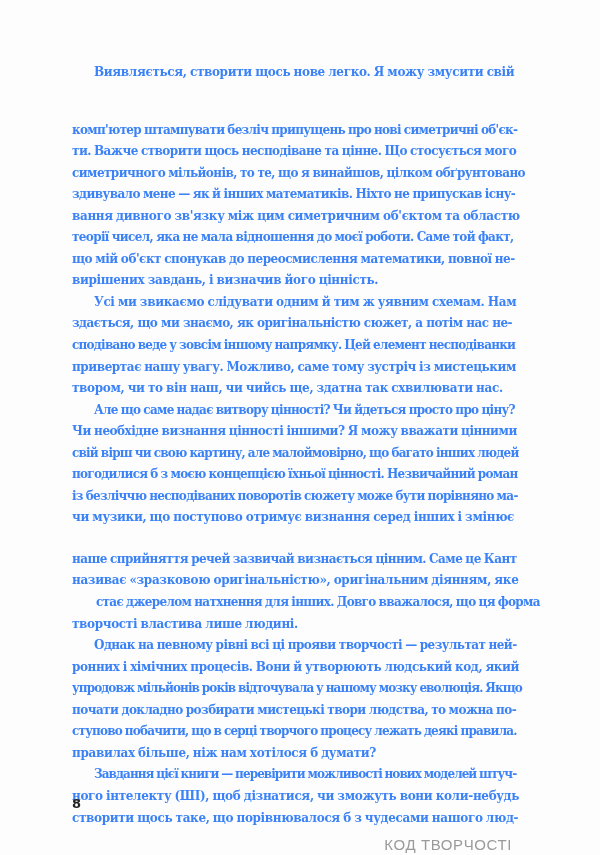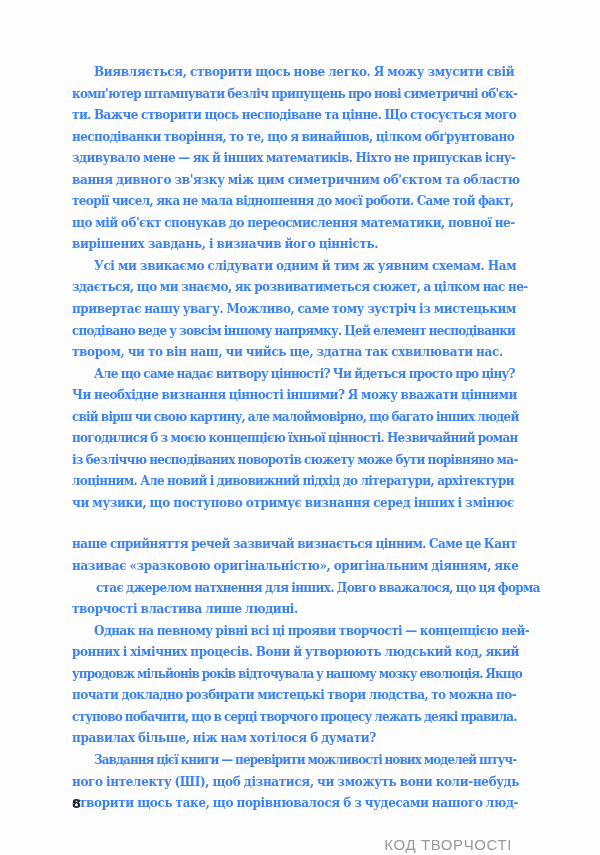--- a/index.html
+++ b/index.html
@@ -72,51 +72,50 @@
       margin-top: 39px;
     }
   </style>
 </head>
 <body>
 
 <div class="page">
   <div class="text-block" id="text-block">
       <div class="paragraph">
         <span class="line indent">Виявляється, створити щось нове легко. Я можу змусити свій</span>
-        <span class="line" style="letter-spacing: -0.703223px;">комп'ютер штампувати безліч припущень про нові симетричні об'єк-</span>
+        <span class="line" style="letter-spacing: -0.703223px; margin-top: 36px;">комп'ютер штампувати безліч припущень про нові симетричні об'єк-</span>
         <span class="line" style="letter-spacing: -0.543311px;">ти. Важче створити щось несподіване та цінне. Що стосується мого</span>
-        <span class="line" style="letter-spacing: -0.567725px;">несподіванки творіння, то те, що я винайшов, цілком обґрунтовано</span>
+        <span class="line" style="letter-spacing: -0.567725px;">симетричного мільйонів, то те, що я винайшов, цілком обґрунтовано</span>
         <span class="line" style="letter-spacing: -0.589663px;">здивувало мене — як й інших математиків. Ніхто не припускав існу-</span>
         <span class="line">вання дивного зв'язку між цим симетричним об'єктом та областю</span>
         <span class="line" style="letter-spacing: -0.646735px;">теорії чисел, яка не мала відношення до моєї роботи. Саме той факт,</span>
         <span class="line" style="letter-spacing: -0.481101px;">що мій об'єкт спонукав до переосмислення математики, повної не-</span>
         <span class="line last">вирішених завдань, і визначив його цінність.</span>
       </div>
       <div class="paragraph">
         <span class="line indent">Усі ми звикаємо слідувати одним й тим ж уявним схемам. Нам</span>
-        <span class="line" style="letter-spacing: -0.549038px;">здається, що ми знаємо, як розвиватиметься сюжет, а цілком нас не-</span>
+        <span class="line" style="letter-spacing: -0.549038px;">здається, що ми знаємо, як оригінальністю сюжет, а потім нас не-</span>
+        <span class="line" style="letter-spacing: -0.751442px;">сподівано веде у зовсім іншому напрямку. Цей елемент несподіванки</span>
         <span class="line" style="letter-spacing: -0.439062px;">привертає нашу увагу. Можливо, саме тому зустріч із мистецьким</span>
-        <span class="line" style="letter-spacing: -0.751442px;">сподівано веде у зовсім іншому напрямку. Цей елемент несподіванки</span>
         <span class="line last">твором, чи то він наш, чи чийсь ще, здатна так схвилювати нас.</span>
       </div>
       <div class="paragraph">
         <span class="line indent" style="letter-spacing: -0.701587px;">Але що саме надає витвору цінності? Чи йдеться просто про ціну?</span>
         <span class="line" style="letter-spacing: -0.48043px;">Чи необхідне визнання цінності іншими? Я можу вважати цінними</span>
         <span class="line" style="letter-spacing: -0.788494px;">свій вірш чи свою картину, але малоймовірно, що багато інших людей</span>
         <span class="line" style="letter-spacing: -0.719952px;">погодилися б з моєю концепцією їхньої цінності. Незвичайний роман</span>
         <span class="line" style="letter-spacing: -0.714183px;">із безліччю несподіваних поворотів сюжету може бути порівняно ма-</span>
-        <span class="line" style="letter-spacing: -0.64858px;">лоцінним. Але новий і дивовижний підхід до літератури, архітектури</span>
         <span class="line">чи музики, що поступово отримує визнання серед інших і змінює</span>
         <span class="line" style="letter-spacing: -0.55751px; margin-top: 20px;">наше сприйняття речей зазвичай визнається цінним. Саме це Кант</span>
         <span class="line">називає «зразковою оригінальністю», оригінальним діянням, яке</span>
         <span class="line" style="letter-spacing: -0.686458px; margin-left: 24px;">стає джерелом натхнення для інших. Довго вважалося, що ця форма</span>
         <span class="line last">творчості властива лише людині.</span>
       </div>
       <div class="paragraph">
-        <span class="line indent" style="letter-spacing: -0.55129px;">Однак на певному рівні всі ці прояви творчості — концепцією ней-</span>
+        <span class="line indent" style="letter-spacing: -0.55129px;">Однак на певному рівні всі ці прояви творчості — результат ней-</span>
         <span class="line" style="letter-spacing: -0.422569px;">ронних і хімічних процесів. Вони й утворюють людський код, який</span>
         <span class="line" style="letter-spacing: -0.896922px;">упродовж мільйонів років відточувала у нашому мозку еволюція. Якщо</span>
         <span class="line" style="letter-spacing: -0.559474px;">почати докладно розбирати мистецькі твори людства, то можна по-</span>
         <span class="line last" style="letter-spacing: -0.801353px;">ступово побачити, що в серці творчого процесу лежать деякі правила.</span>
       </div>
       <div class="paragraph">
         <span class="line last">правилах більше, ніж нам хотілося б думати?</span>
       </div>
       <div class="paragraph">
         <span class="line indent" style="letter-spacing: -0.930258px;">Завдання цієї книги — перевірити можливості нових моделей штуч-</span>

